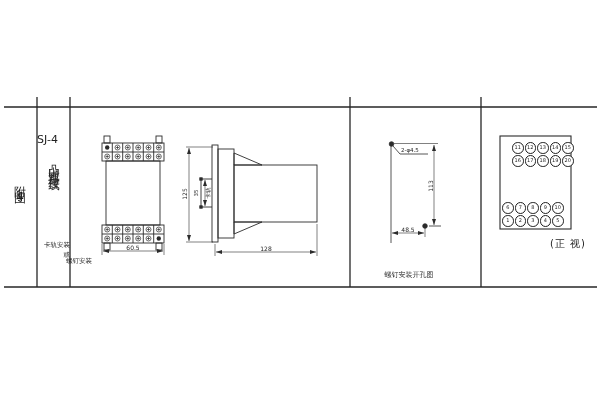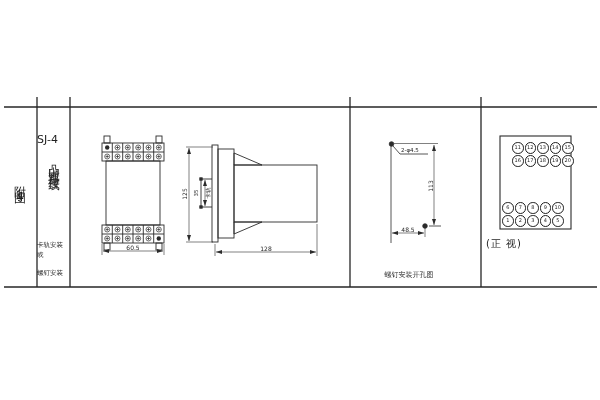--- a/index.html
+++ b/index.html
@@ -11,21 +11,21 @@
   .lbl{position:absolute;white-space:nowrap;color:#1e1e1e;}
   .ctr{transform:translateX(-50%);}
   .rot{transform:translate(-50%,-50%) rotate(-90deg);}
   .v-text{
     position:absolute;writing-mode:vertical-rl;text-orientation:upright;
     white-space:nowrap;color:#1e1e1e;
   }
   .fig-label{left:11px;top:176px;font-size:12px;letter-spacing:7px;}
   .type-label{left:46px;top:155px;font-size:11.5px;letter-spacing:3px;}
   .model-label{left:37px;top:133px;width:21px;text-align:center;font-size:11px;}
-  .mount{left:37px;width:33px;text-align:left;font-size:6.5px;}
+  .mount{left:37px;width:33px;text-align:right;font-size:6.5px;}
   .dim{font-size:6px;}
   .dim-sm{font-size:5.5px;}
   .cap{font-size:7px;}
   .cap-big{font-size:10px;letter-spacing:1px;}
   .trow{position:absolute;display:flex;gap:1px;}
   .tcircle{
     width:9.5px;height:9.5px;border:1px solid #1e1e1e;border-radius:50%;
     display:flex;align-items:center;justify-content:center;
     font-size:5px;line-height:1;color:#1e1e1e;background:#fff;
   }
@@ -154,21 +154,21 @@
     </g>
 
     <rect x="500" y="136" width="71" height="93" fill="none" stroke="#2b2b2b" stroke-width="1.1"></rect>
   </svg>
 
   <div class="v-text fig-label">附图4</div>
   <div class="lbl model-label">SJ-4</div>
   <div class="v-text type-label">凸出式前接线</div>
   <div class="lbl mount" style="top:241px;">卡轨安装</div>
   <div class="lbl mount" style="top:251px;">或</div>
-  <div class="lbl mount" style="top:269px;">螺钉安装</div>
+  <div class="lbl mount" style="top:257px;padding-left:22px;">螺钉安装</div>
 
   <div class="lbl dim ctr" style="left:133px;top:244px;">60.5</div>
   <div class="lbl dim rot" style="left:184px;top:194px;">125</div>
   <div class="lbl dim-sm rot" style="left:196px;top:193px;">35</div>
   <div class="lbl dim-sm rot" style="left:208px;top:193px;">卡轨</div>
   <div class="lbl dim ctr" style="left:266px;top:245px;">128</div>
   <div class="lbl dim-sm" style="left:401px;top:147px;">2-φ4.5</div>
   <div class="lbl dim rot" style="left:430px;top:186px;">113</div>
   <div class="lbl dim ctr" style="left:408px;top:226px;">48.5</div>
   <div class="lbl cap ctr" style="left:409px;top:270px;">螺钉安装开孔图</div>
@@ -194,15 +194,15 @@
       <span class="tcircle">9</span>
       <span class="tcircle">10</span>
     </div>
   <div class="trow" style="left:502px;top:215px;">
       <span class="tcircle">1</span>
       <span class="tcircle">2</span>
       <span class="tcircle">3</span>
       <span class="tcircle">4</span>
       <span class="tcircle">5</span>
     </div>
-  <div class="lbl cap-big ctr" style="left:504px;top:237px;">(正 视)</div>
+  <div class="lbl cap-big ctr" style="left:568px;top:237px;">(正 视)</div>
 
 </div>
 
 </body></html>

